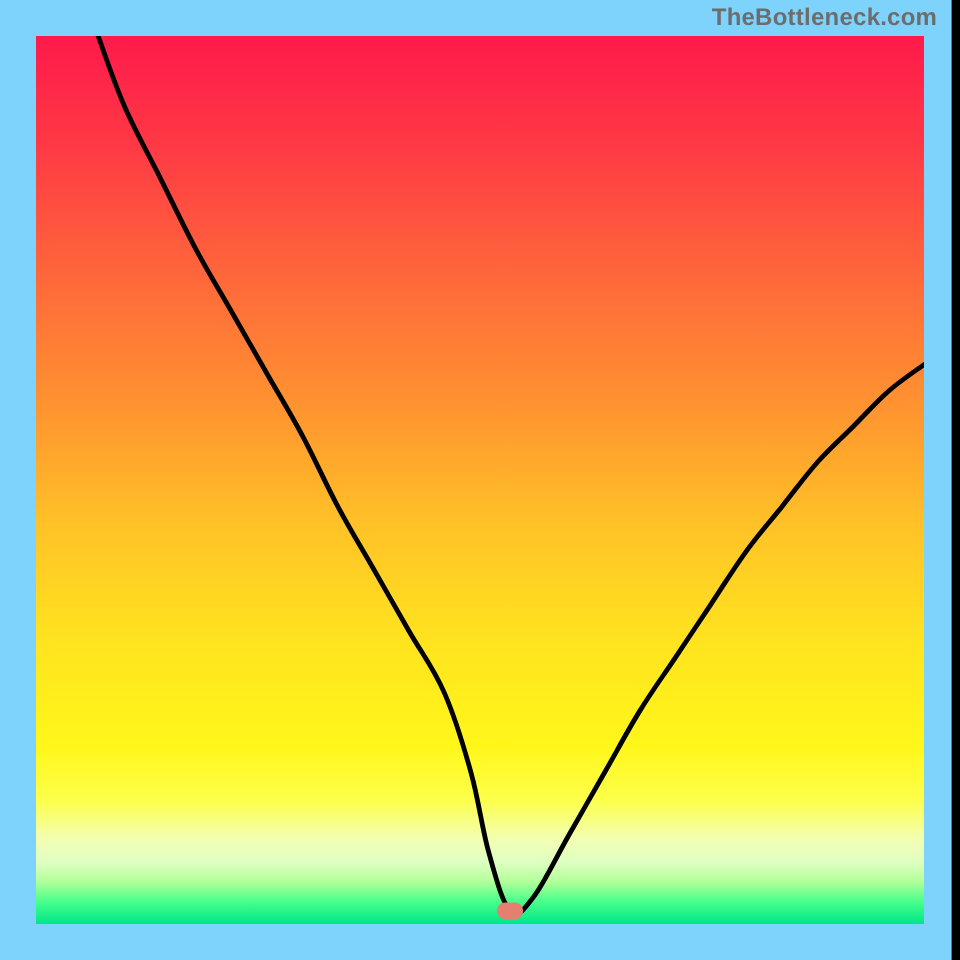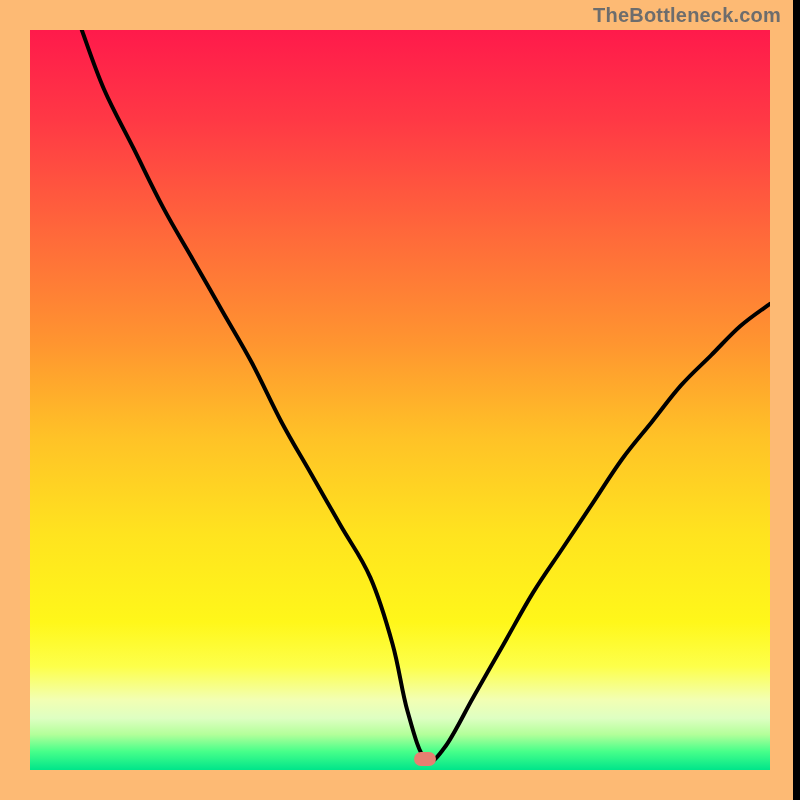--- a/index.html
+++ b/index.html
@@ -9,21 +9,21 @@
     height: 800px;
     background: #000;
     overflow: hidden;
   }
   .frame {
     position: absolute;
     left: 0;
     top: 0;
     width: 793px;
     height: 800px;
-    background: #fdba74;
+    background: #7dd3fc;
   }
   .plot {
     position: absolute;
     left: 30px;
     top: 30px;
     width: 740px;
     height: 740px;
     overflow: hidden;
   }
   .gradient {

